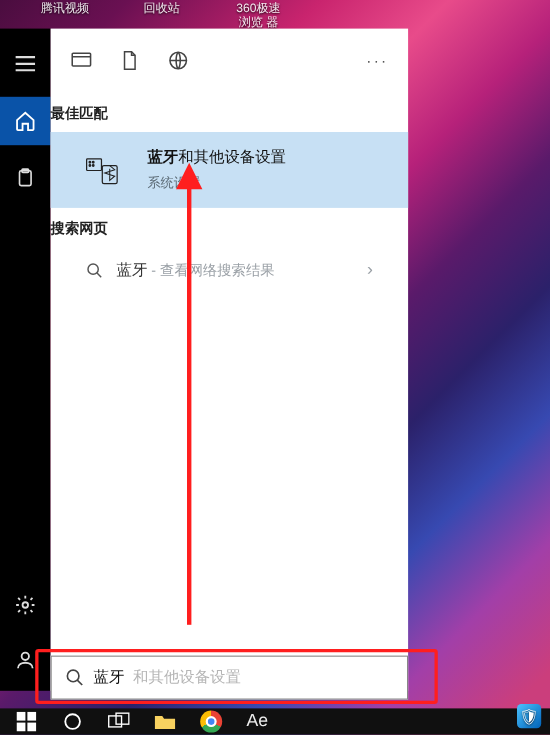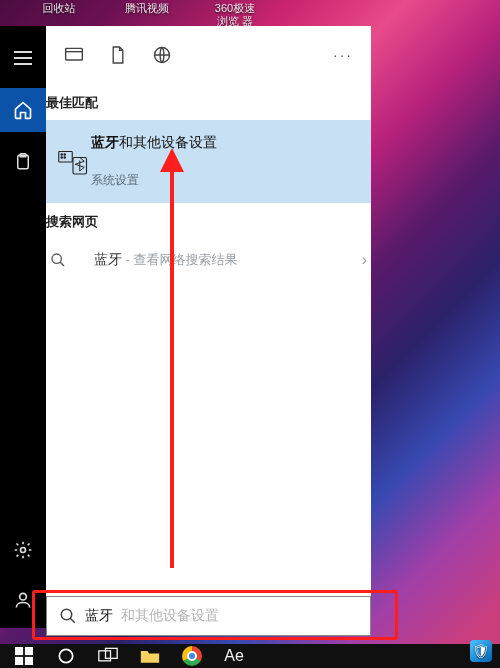--- a/index.html
+++ b/index.html
@@ -23,28 +23,28 @@
   
   .panel {
     position: absolute; left:46px; top:26px; width:325px; bottom:40px;
     background:#fff; display:flex; flex-direction:column;
   }
   .panel-tabs { height:58px; display:flex; align-items:center; padding:0 6px; }
   .tab { width:44px; height:44px; display:flex; align-items:center; justify-content:center; color:#444; }
   .tab.more { margin-left:auto; letter-spacing:2px; font-size:14px; color:#555; }
   .section-label { padding:10px 0 8px; font-size:13px; font-weight:600; color:#222; }
   .best-match {
-    background:#c7e0f4; display:flex; align-items:center; gap:3px;
-    padding:14px 12px;
+    background:#c7e0f4; display:flex; align-items:center; gap:26px;
+    padding:14px 32px;
   }
   .bm-icon { width:30px; height:30px; flex:0 0 30px; display:flex; align-items:center; justify-content:center; }
   .bm-text .t1 { font-size:14px; color:#111; }
   .bm-text .t1 .bold { font-weight:700; }
-  .bm-text .t2 { font-size:12px; color:#5c6b76; margin-top:20px; }
-  .web-row { display:flex; align-items:center; padding:12px 4px; gap:28px; font-size:14px; color:#333; }
+  .bm-text .t2 { font-size:12px; color:#5c6b76; margin-top:6px; }
+  .web-row { display:flex; align-items:center; padding:12px 32px; gap:12px; font-size:14px; color:#333; }
   .web-row .hint { color:#9aa0a6; font-size:13px; }
   .web-row .chev { margin-left:auto; color:#9aa0a6; font-size:16px; }
 
   
   .sidenav { position:absolute; left:0; top:26px; width:46px; bottom:40px; display:flex; flex-direction:column; align-items:center; padding-top:10px; gap:8px; }
   .sn { width:46px; height:44px; display:flex; align-items:center; justify-content:center; color:#ddd; }
   .sn.active { background:#0a53a8; color:#fff; }
   .sn-bottom { margin-top:auto; margin-bottom:6px; display:flex; flex-direction:column; gap:6px; }
 
   
@@ -82,22 +82,22 @@
   .wm .logo { width:22px; height:22px; background:linear-gradient(135deg,#4cc3ff,#0062b8); border-radius:4px; display:flex; align-items:center; justify-content:center; font-size:14px; }
   .wm .sub { font-size:9px; letter-spacing:.5px; opacity:.85; display:block; }
 
   svg { display:block; }
 </style>
 </head>
 <body>
 
 <div class="desktop">
   <div class="desktop-icons">
+    <div class="di">腾讯视频</div>
     <div class="di">回收站</div>
-    <div class="di">腾讯视频</div>
     <div class="di">360极速浏览
 器</div>
   </div>
 </div>
 
 <div class="black-strip"></div>
 
 <div class="sidenav">
   <div class="sn">
     <svg width="18" height="14" viewBox="0 0 18 14">

